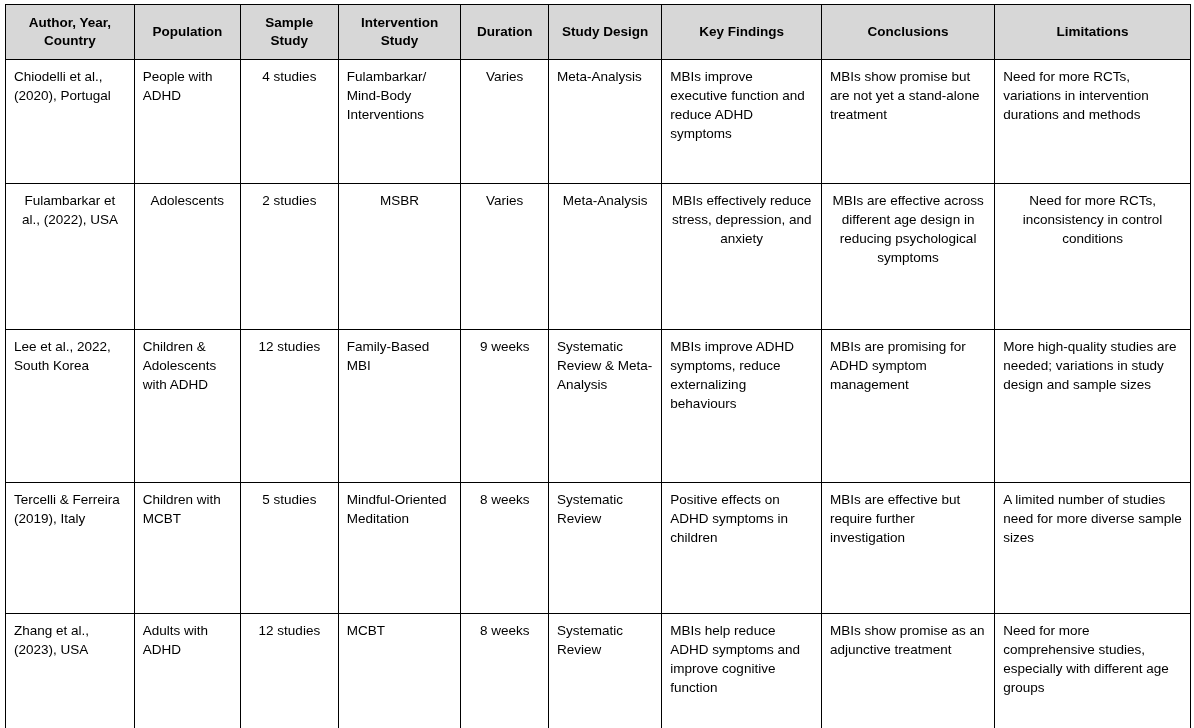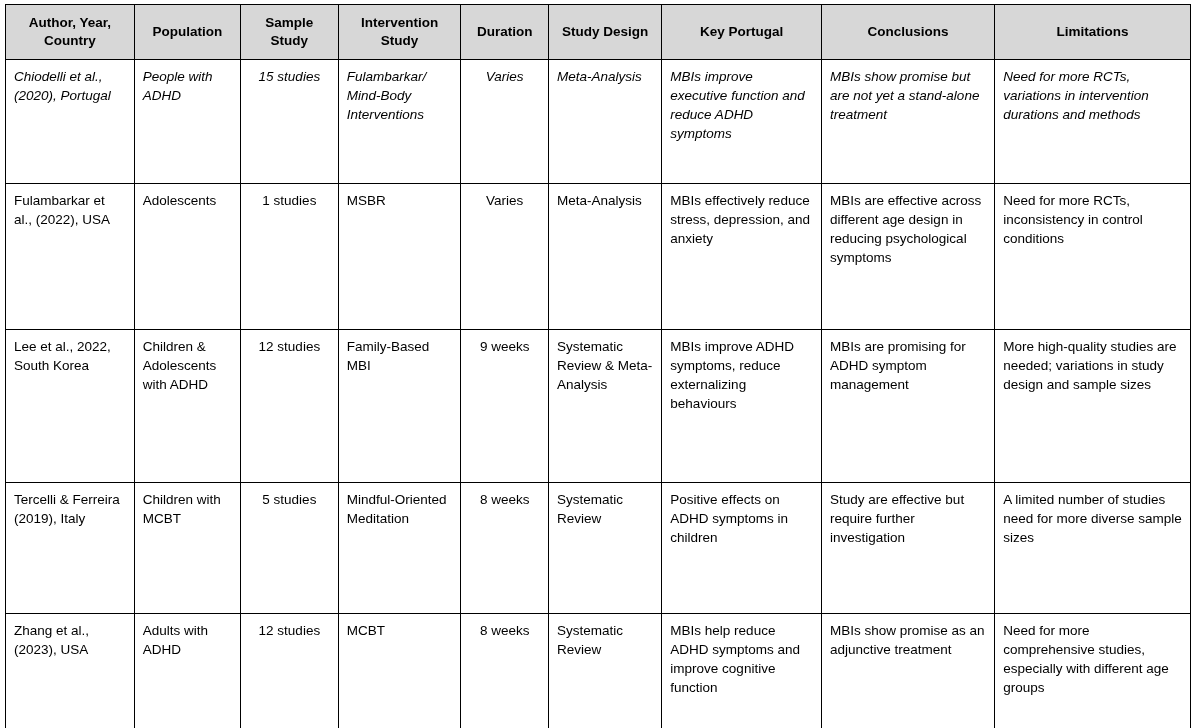--- a/index.html
+++ b/index.html
@@ -48,22 +48,22 @@
   col.c0 { width: 125px; }
   col.c1 { width: 103px; }
   col.c2 { width: 95px; }
   col.c3 { width: 119px; }
   col.c4 { width: 85px; }
   col.c5 { width: 110px; }
   col.c6 { width: 155px; }
   col.c7 { width: 168px; }
   col.c8 { width: 190px; }
 
-  tr.row-0 td { height: 108px; font-style: italic; }
-  tr.row-1 td { height: 130px; }
+  tr.row-0 td { height: 108px; }
+  tr.row-1 td { height: 130px; text-align: center; }
   tr.row-2 td { height: 137px; }
   tr.row-3 td { height: 115px; }
   tr.row-4 td { height: 130px; }
 </style>
 </head>
 <body>
 
 <div class="table-wrap">
   <table class="study-table">
     <colgroup>
@@ -78,41 +78,41 @@
         <col class="c8">
     </colgroup>
     <thead>
       <tr>
         <th>Author, Year, Country</th>
         <th>Population</th>
         <th>Sample Study</th>
         <th>Intervention Study</th>
         <th>Duration</th>
         <th>Study Design</th>
-        <th>Key Portugal</th>
+        <th>Key Findings</th>
         <th>Conclusions</th>
         <th>Limitations</th>
       </tr>
     </thead>
     <tbody>
       <tr class="row-0">
         <td>Chiodelli et al., (2020), Portugal</td>
         <td>People with ADHD</td>
-        <td class="center">15 studies</td>
+        <td class="center">4 studies</td>
         <td>Fulambarkar/ Mind-Body Interventions</td>
         <td class="center">Varies</td>
         <td>Meta-Analysis</td>
         <td>MBIs improve executive function and reduce ADHD symptoms</td>
         <td>MBIs show promise but are not yet a stand-alone treatment</td>
         <td>Need for more RCTs, variations in intervention durations and methods</td>
       </tr>
       <tr class="row-1">
         <td>Fulambarkar et al., (2022), USA</td>
         <td>Adolescents</td>
-        <td class="center">1 studies</td>
+        <td class="center">2 studies</td>
         <td>MSBR</td>
         <td class="center">Varies</td>
         <td>Meta-Analysis</td>
         <td>MBIs effectively reduce stress, depression, and anxiety</td>
         <td>MBIs are effective across different age design in reducing psychological symptoms</td>
         <td>Need for more RCTs, inconsistency in control conditions</td>
       </tr>
       <tr class="row-2">
         <td>Lee et al., 2022, South Korea</td>
         <td>Children &amp; Adolescents with ADHD</td>
@@ -125,21 +125,21 @@
         <td>More high-quality studies are needed; variations in study design and sample sizes</td>
       </tr>
       <tr class="row-3">
         <td>Tercelli &amp; Ferreira (2019), Italy</td>
         <td>Children with MCBT</td>
         <td class="center">5 studies</td>
         <td>Mindful-Oriented Meditation</td>
         <td class="center">8 weeks</td>
         <td>Systematic Review</td>
         <td>Positive effects on ADHD symptoms in children</td>
-        <td>Study are effective but require further investigation</td>
+        <td>MBIs are effective but require further investigation</td>
         <td>A limited number of studies need for more diverse sample sizes</td>
       </tr>
       <tr class="row-4">
         <td>Zhang et al., (2023), USA</td>
         <td>Adults with ADHD</td>
         <td class="center">12 studies</td>
         <td>MCBT</td>
         <td class="center">8 weeks</td>
         <td>Systematic Review</td>
         <td>MBIs help reduce ADHD symptoms and improve cognitive function</td>

